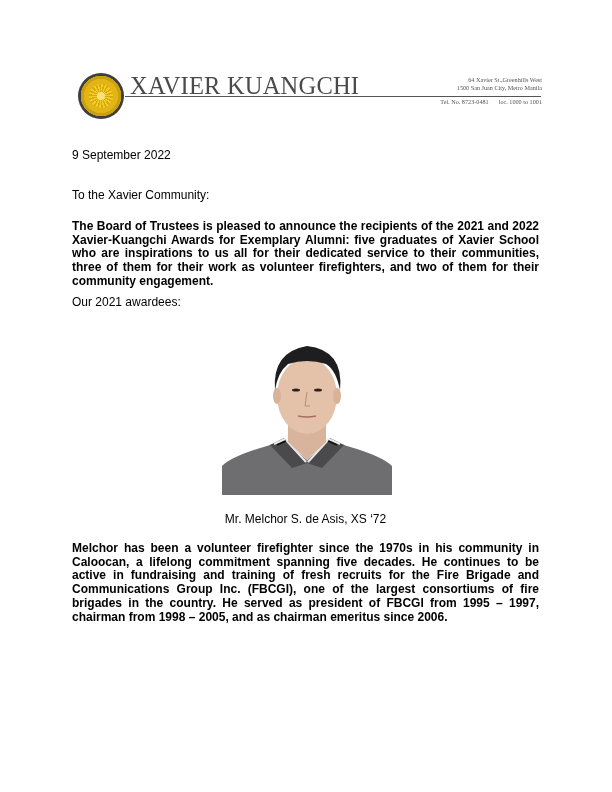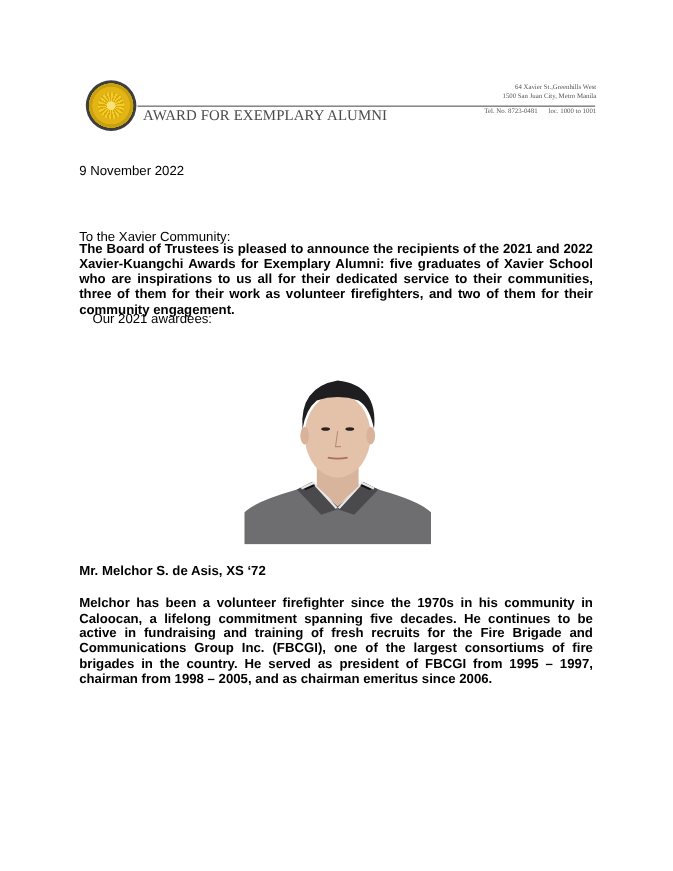--- a/index.html
+++ b/index.html
@@ -23,46 +23,46 @@
     .lh-addr { position: absolute; right: 0; top: 4px; text-align: right; font-family: "Liberation Serif", serif;
                font-size: 6.2px; color: #555; line-height: 8.4px; white-space: nowrap; }
     .lh-tel { position: absolute; right: 0; top: 27px; text-align: right; font-family: "Liberation Serif", serif;
               font-size: 6.2px; color: #555; line-height: 1; white-space: nowrap; }
     .lh-tel span + span { margin-left: 10px; }
 
     
     .text { position: absolute; left: 72px; width: 467px; font-size: 12px; line-height: 13.7px; }
     .justify { text-align: justify; text-align-last: left; font-weight: bold; }
     .date { top: 149px; }
-    .salutation { top: 189px; margin-top: 20px; }
+    .salutation { top: 189px; }
     .intro { top: 220px; }
-    .awardees-head { top: 284px; margin-left: 12px; }
+    .awardees-head { top: 296px; }
 
     .photo { position: absolute; left: 222px; top: 338px; width: 170px; height: 157px; overflow: hidden; background: #fff; }
-    .caption { position: absolute; left: 72px; top: 512px; width: 467px; 
-               font-weight: bold; font-size: 12px; line-height: 14px; }
+    .caption { position: absolute; left: 72px; top: 512px; width: 467px; text-align: center;
+               font-weight: normal; font-size: 12px; line-height: 14px; }
     .bio { top: 542px; }
   </style>
 </head>
 <body>
 
 <div class="letterhead">
   <div class="seal"></div>
+  <div class="lh-title">XAVIER KUANGCHI</div>
   <div class="lh-rule"></div>
-  <div class="lh-sub">AWARD FOR EXEMPLARY ALUMNI</div>
   <div class="lh-addr">
     <div>64 Xavier St.,Greenhills West</div>
     <div>1500 San Juan City, Metro Manila</div>
   </div>
   <div class="lh-tel">
     <span>Tel. No. 8723-0481</span><span>loc. 1000 to 1001</span>
   </div>
 </div>
 
-<div class="text date">9 November 2022</div>
+<div class="text date">9 September 2022</div>
 <div class="text salutation">To the Xavier Community:</div>
 <div class="text intro justify">The Board of Trustees is pleased to announce the recipients of the 2021 and 2022 Xavier-Kuangchi Awards for Exemplary Alumni:  five graduates of Xavier School who are inspirations to us all for their dedicated service to their communities, three of them for their work as volunteer firefighters, and two of them for their community engagement.</div>
 <div class="text awardees-head">Our 2021 awardees:</div>
 
 <div class="photo">
   <svg width="170" height="157" viewBox="0 0 170 157" xmlns="http://www.w3.org/2000/svg">
     <rect width="170" height="157" fill="#ffffff"></rect>
 
     <path d="M0 157 L0 128 Q10 118 45 108 L62 102 L85 122 L108 102 L125 108 Q160 118 170 128 L170 157 Z" fill="#6e6e70"></path>
 

